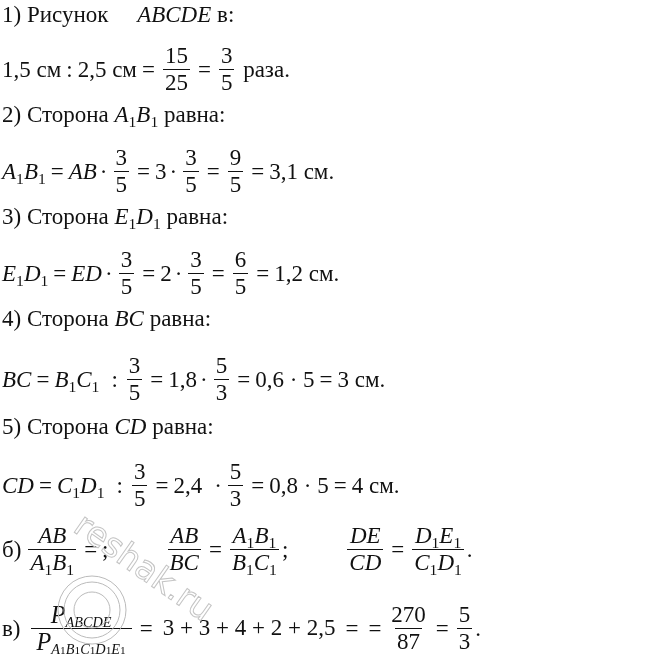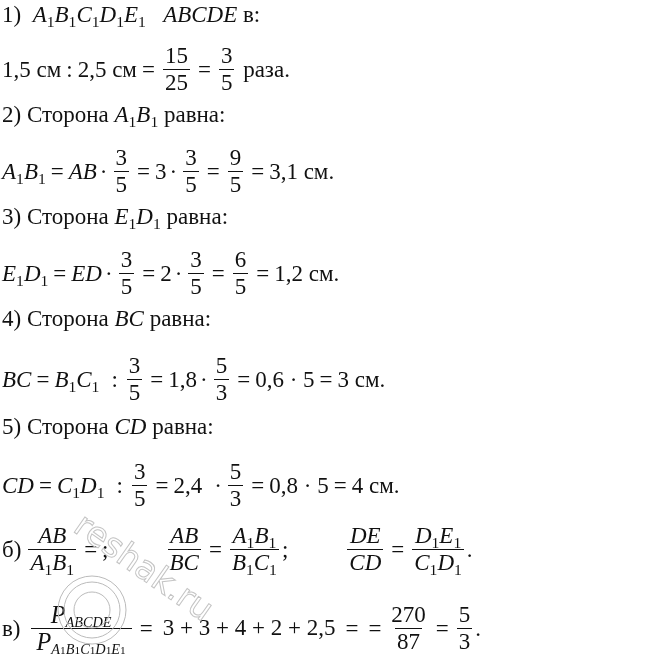--- a/index.html
+++ b/index.html
@@ -18,22 +18,22 @@
   .gap { display:inline-block; }
   .sub-tiny { font-size:0.62em; }
   .watermark {
     position:absolute; left:40px; top:500px; width:180px; height:170px; pointer-events:none;
   }
 </style>
 </head>
 <body>
 
 <div class="line" style="top:2px;">
-  <span>1)</span>&nbsp;&nbsp;
-  <span class="i"><span>A</span><sub>1</sub><span>B</span><sub>1</sub><span>C</span><sub>1</sub><span>D</span><sub>1</sub><span>E</span><sub>1</sub></span>&nbsp;
+  <span>1)</span>&nbsp;<span>Рисунок</span>&nbsp;
+  &nbsp;
   &nbsp;<span class="i">ABCDE</span>&nbsp;<span>в:</span>
 </div>
 <div class="line" style="top:44px;justify-content:flex-end;">
   <span>1,5 см</span>
   <span class="op">:</span>
   <span>2,5 см</span>
   <span class="op">=</span>
   <span class="frac">
       <span class="num">15</span>
       <span class="den">25</span>

